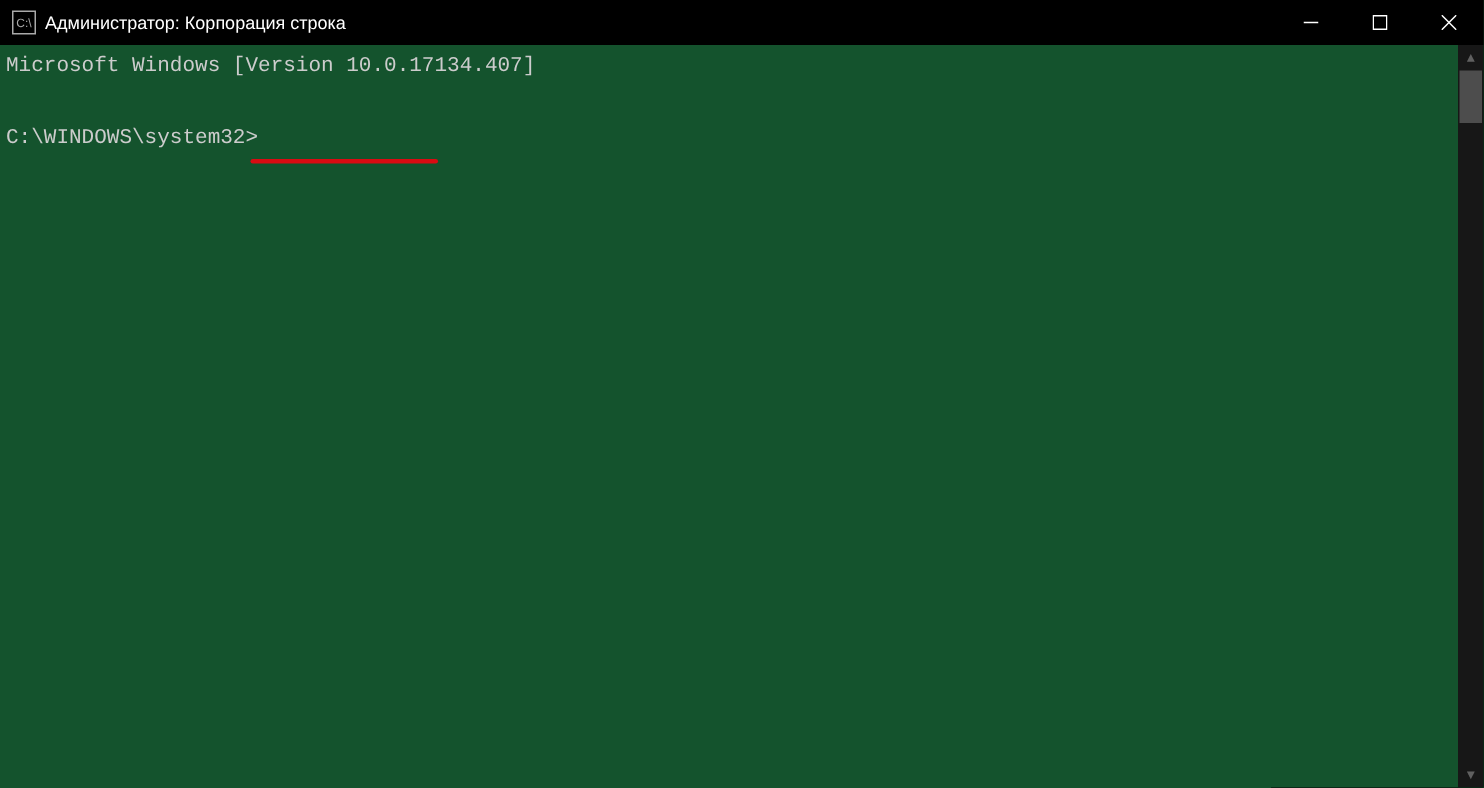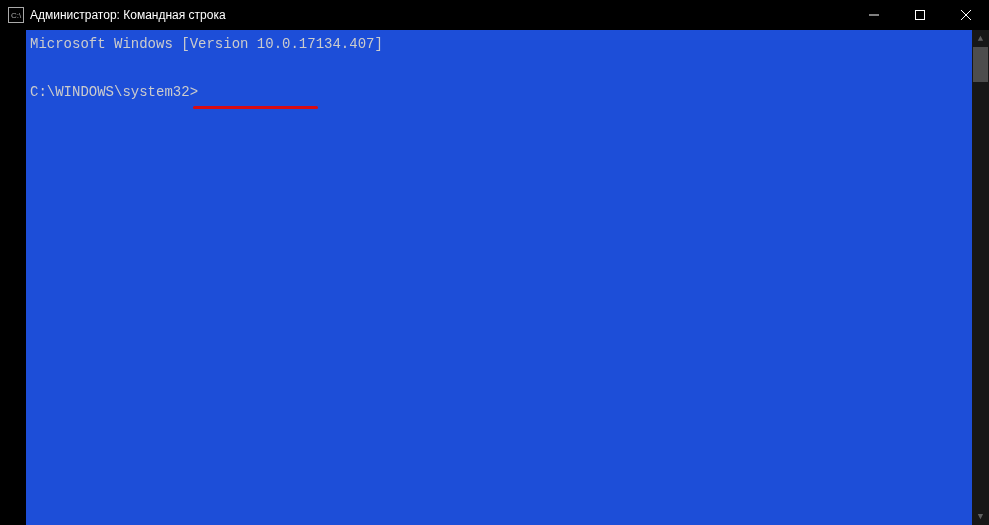--- a/index.html
+++ b/index.html
@@ -59,28 +59,27 @@
       justify-content: center;
       cursor: pointer;
       color: #fff;
     }
     .titlebar-btn svg {
       width: 10px;
       height: 10px;
     }
     .terminal {
       flex: 1;
-      background: #1d4ed8;
+      background: #14532d;
       color: #ccc;
       font-size: 14px;
       line-height: 16px;
       padding: 6px 4px 4px 4px;
       position: relative;
       overflow: hidden;
-      margin-left: 26px;
     }
     .terminal-content {
       position: relative;
       width: calc(100% - 20px);
     }
     .term-line {
       white-space: pre;
       font-family: Consolas, 'Courier New', monospace;
     }
     .blank-line {
@@ -124,21 +123,21 @@
       height: 35px;
       background: #4d4d4d;
     }
   </style>
 </head>
 <body>
 
 <div class="window">
   <div class="titlebar">
     <div class="titlebar-icon">C:\</div>
-    <div class="titlebar-text">Администратор: Командная строка</div>
+    <div class="titlebar-text">Администратор: Корпорация строка</div>
     <div class="titlebar-controls">
       <div class="titlebar-btn">
         <svg viewBox="0 0 10 10">
             <line x1="0" y1="5" x2="10" y2="5" stroke="#fff" stroke-width="1"></line>
           </svg>
       </div>
       <div class="titlebar-btn">
         <svg viewBox="0 0 10 10">
             <rect x="0.5" y="0.5" width="9" height="9" fill="none" stroke="#fff" stroke-width="1"></rect>
           </svg>

